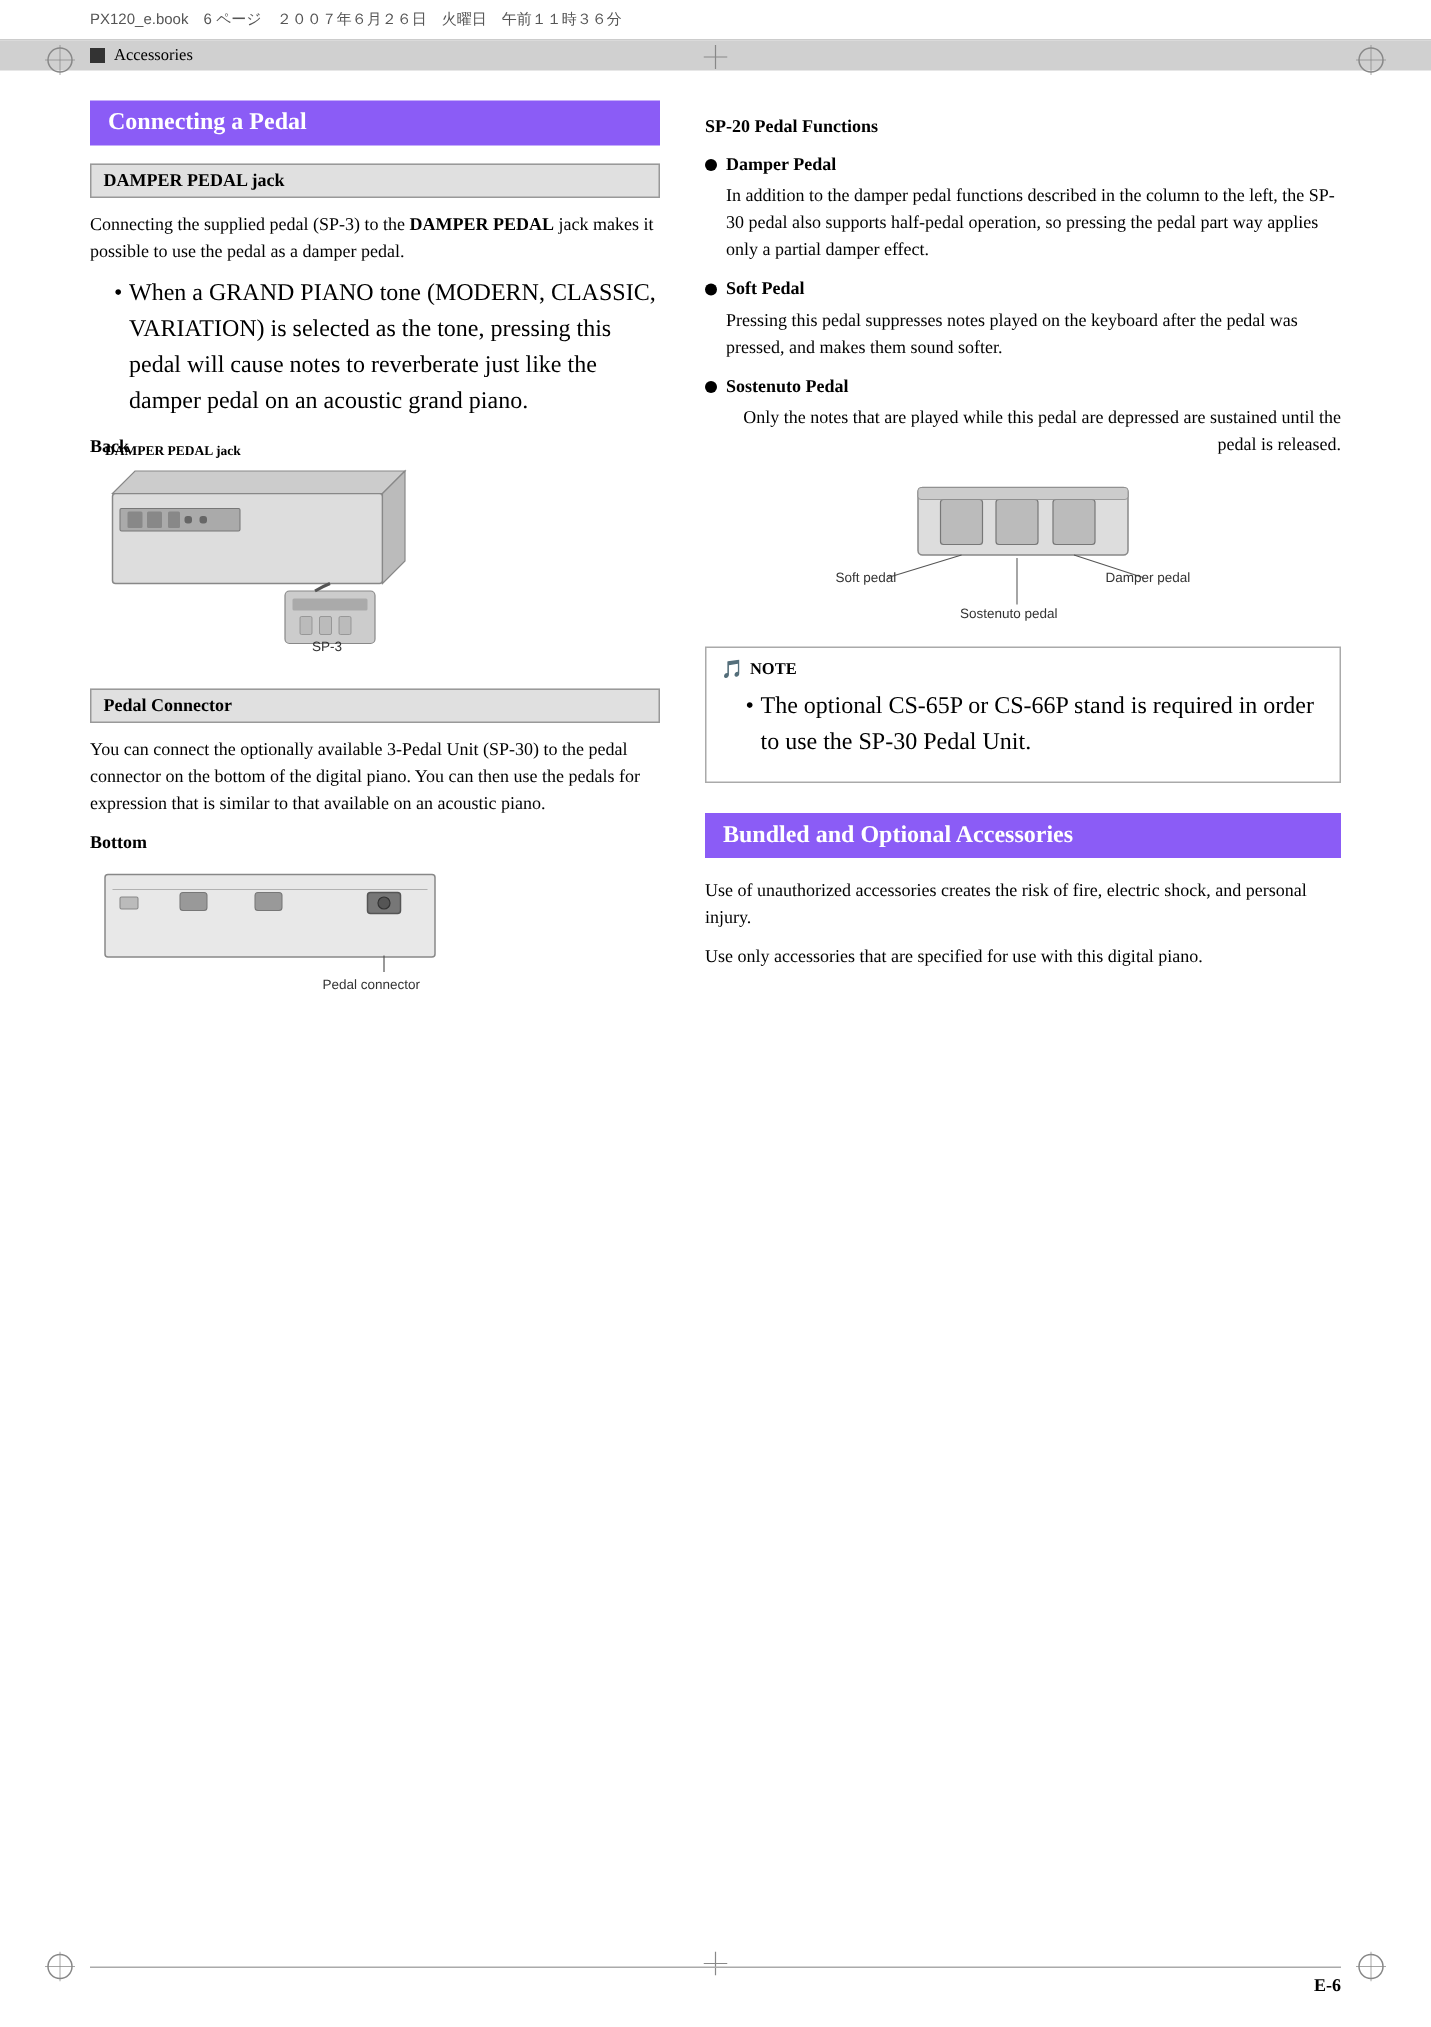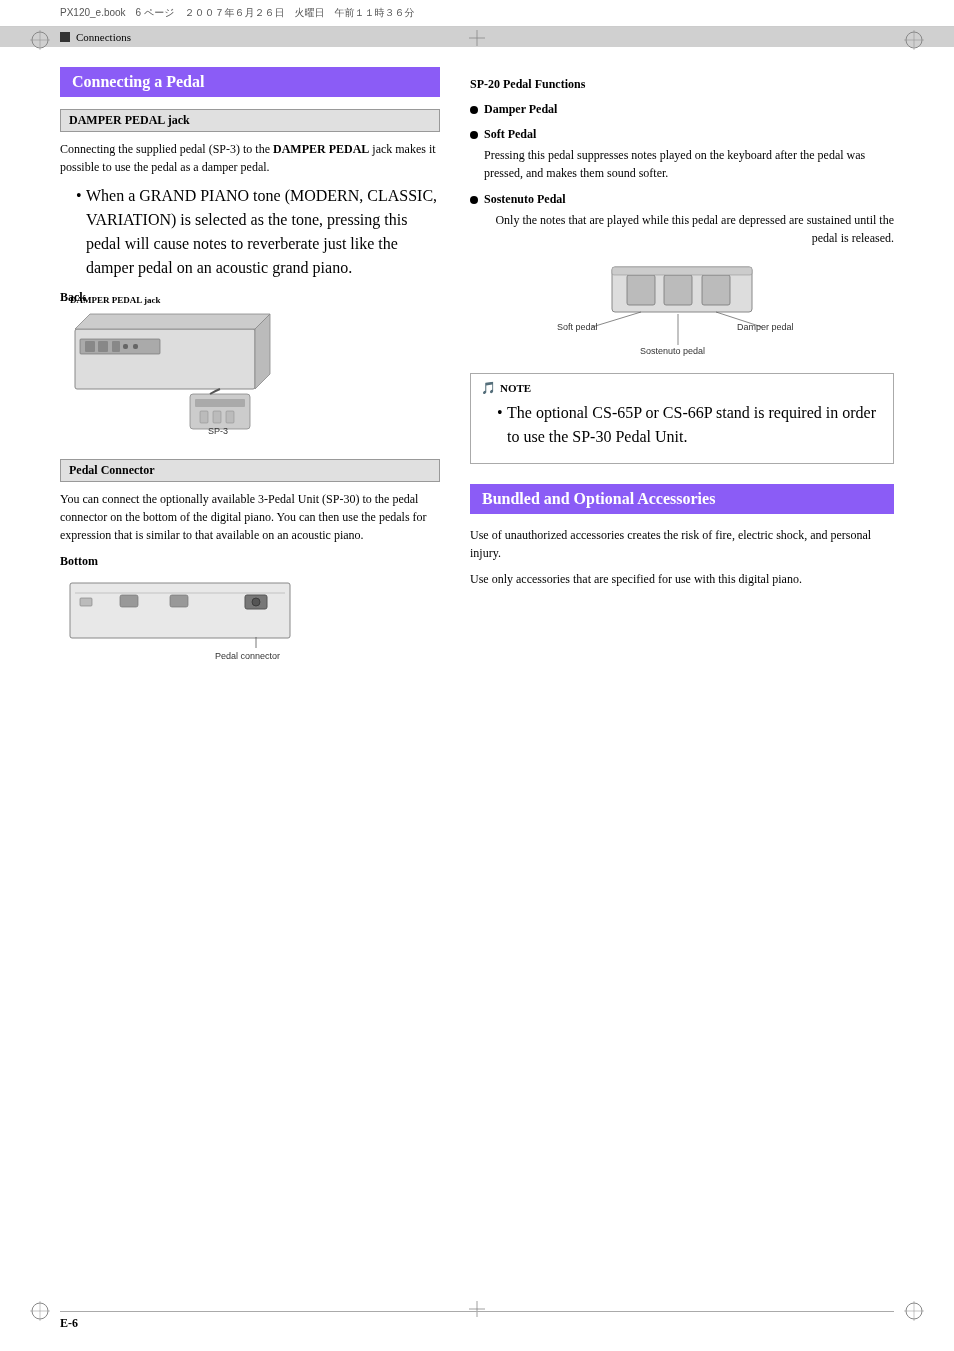--- a/index.html
+++ b/index.html
@@ -200,21 +200,21 @@
       transform: translateX(-50%);
     }
 
     
     .page-footer {
       position: absolute;
       bottom: 20px;
       left: 60px;
       right: 60px;
       display: flex;
-      justify-content: flex-start;
+      justify-content: flex-end;
       align-items: center;
       border-top: 1px solid #aaa;
       padding-top: 4px;
     }
     .page-number {
       font-size: 12px;
       font-weight: bold;
     }
 
     
@@ -262,21 +262,21 @@
         <line x1="0" y1="8" x2="16" y2="8" stroke="#888" stroke-width="0.8"></line>
       </svg>
   </div>
 
   <div class="header-bar">
     <span>PX120_e.book　6 ページ　２００７年６月２６日　火曜日　午前１１時３６分</span>
   </div>
 
   <div class="section-nav">
     <span class="section-nav-square"></span>
-    <span>Connections</span>
+    <span>Accessories</span>
   </div>
 
   <div class="main-content">
 
     <div class="left-col">
 
       
       <div class="section-title-box">
         <span>Connecting a Pedal</span>
       </div>
@@ -362,20 +362,21 @@
     </div>
 
     <div class="right-col">
 
       <div class="sub-heading" style="font-size:12px; font-weight:bold; margin-bottom:6px;">SP-20 Pedal Functions</div>
 
       <div class="heading-with-bullet">
         <span class="bullet-circle"></span>
         <span>Damper Pedal</span>
       </div>
+      <p class="body-text" style="margin-left:14px;">In addition to the damper pedal functions described in the column to the left, the SP-30 pedal also supports half-pedal operation, so pressing the pedal part way applies only a partial damper effect.</p>
 
       <div class="heading-with-bullet">
         <span class="bullet-circle"></span>
         <span>Soft Pedal</span>
       </div>
       <p class="body-text" style="margin-left:14px;">Pressing this pedal suppresses notes played on the keyboard after the pedal was pressed, and makes them sound softer.</p>
 
       <div class="heading-with-bullet">
         <span class="bullet-circle"></span>
         <span>Sostenuto Pedal</span>

